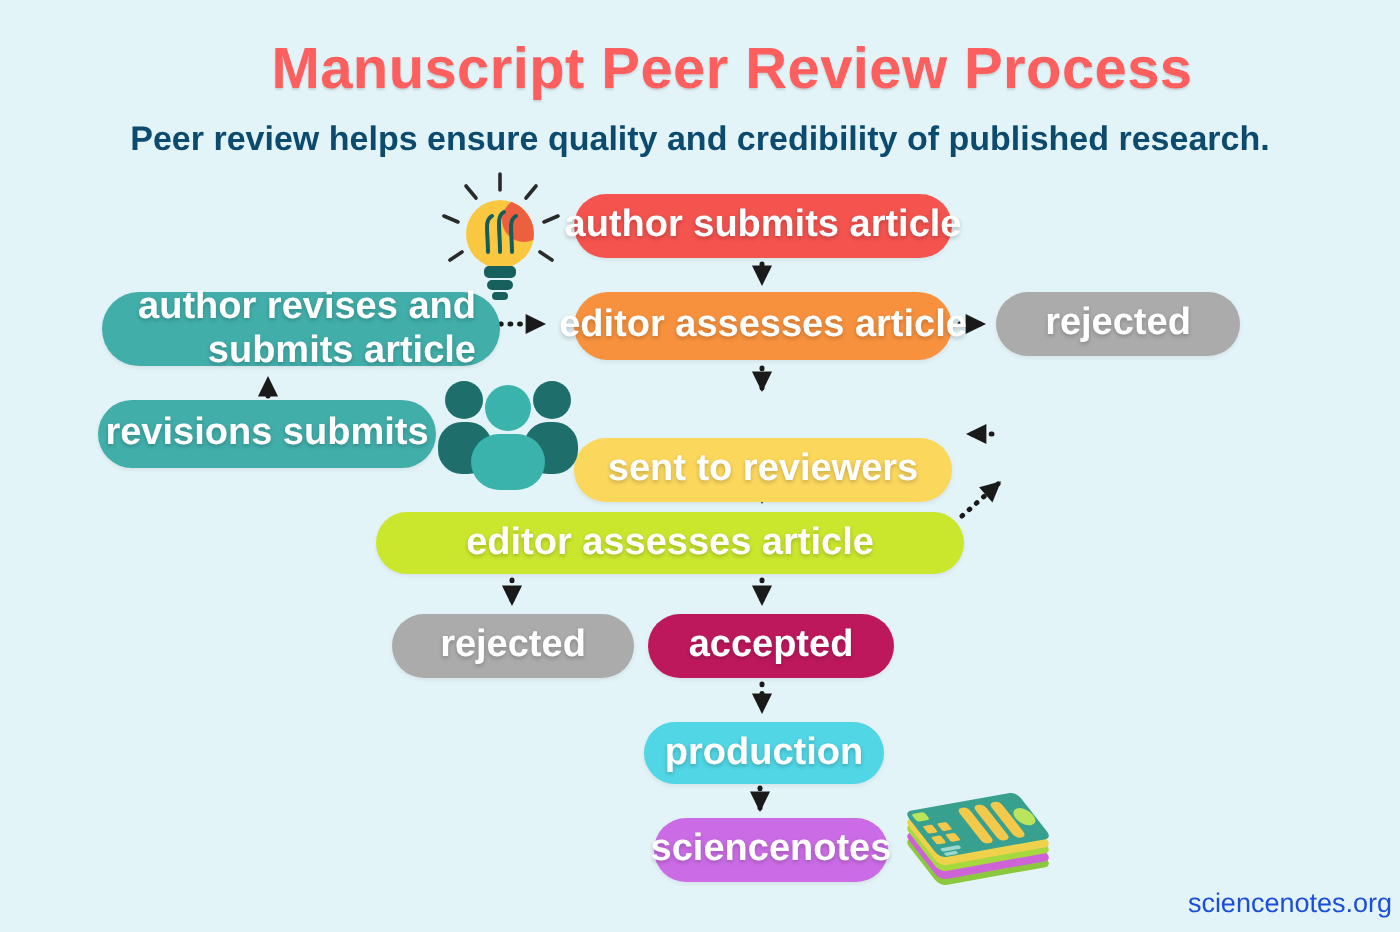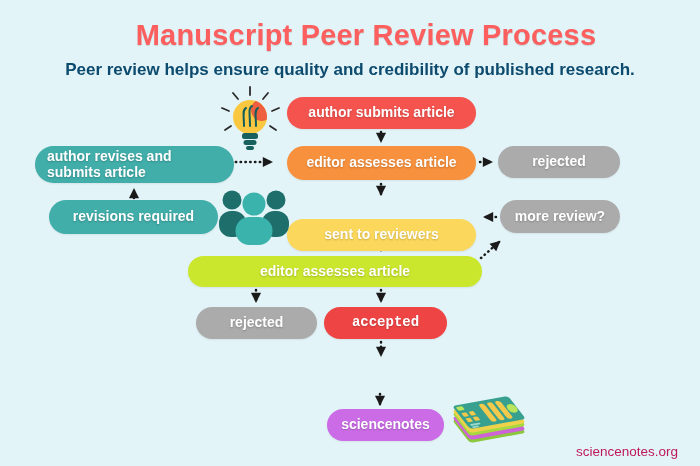--- a/index.html
+++ b/index.html
@@ -14,46 +14,46 @@
     text-shadow:0 1px 1px rgba(120,120,120,.25);
     margin-left:16px;
   }
   .subtitle{
     position:absolute;top:60px;left:0;width:700px;text-align:center;
     font-size:17px;font-weight:bold;color:#0c4a6e;
   }
   .pill{
     position:absolute;border-radius:999px;
     display:flex;align-items:center;justify-content:center;
-    color:#fff;font-weight:bold;font-size:14px;line-height:1.12;
-    text-align:left;white-space:nowrap;
+    color:#fff;font-weight:bold;font-size:19px;line-height:1.12;
+    text-align:right;white-space:nowrap;
     text-shadow:0 1px 2px rgba(0,0,0,.22);
     box-shadow:0 1px 2px rgba(0,0,0,.07);
   }
   .pill.wrap{white-space:normal;padding:0 12px;}
   #n1{left:287px;top:97px;width:189px;height:32px}
-  #n2{left:35px;top:146px;width:175px;height:37px}
+  #n2{left:51px;top:146px;width:175px;height:37px}
   #n3{left:287px;top:146px;width:189px;height:34px}
   #n4{left:498px;top:146px;width:122px;height:32px}
   #n5{left:49px;top:200px;width:169px;height:34px}
   #n6{left:287px;top:200px;width:189px;height:32px}
   #n7{left:500px;top:200px;width:120px;height:33px}
   #n8{left:188px;top:256px;width:294px;height:31px}
   #n9{left:196px;top:307px;width:121px;height:32px}
   #n10{left:324px;top:307px;width:123px;height:32px}
   #n11{left:322px;top:361px;width:120px;height:31px}
   #n12{left:327px;top:409px;width:117px;height:32px}
   .icon{position:absolute;}
   #lightbulb{left:219px;top:82px;}
   #people{left:219px;top:187px;}
   #books{left:444px;top:394px;}
   #arrows{position:absolute;left:0;top:0;}
   .footer{
-    position:absolute;right:22px;bottom:7px;
-    font-size:13.5px;color:#be185d;margin-top:20px;
+    position:absolute;right:4px;bottom:7px;
+    font-size:13.5px;color:#1d4ed8;margin-top:20px;
   }
 </style>
 </head>
 <body>
 
 <div id="canvas">
 
   <div class="title">Manuscript Peer Review Process</div>
   <div class="subtitle">Peer review helps ensure quality and credibility of published research.</div>
 
@@ -76,26 +76,26 @@
       <path d="M481,258 L499,242" marker-end="url(#ah)"></path>
       <path d="M381,342 L381,355" marker-end="url(#ah)"></path>
       <path d="M380,394 L380,404" marker-end="url(#ah)"></path>
     </g>
   </svg>
 
   <div id="n1" class="pill" style="background: rgb(244, 83, 78);">author submits article</div>
   <div id="n2" class="pill wrap" style="background: rgb(65, 174, 170);">author revises and submits article</div>
   <div id="n3" class="pill" style="background: rgb(247, 145, 61);">editor assesses article</div>
   <div id="n4" class="pill" style="background: rgb(171, 171, 171);">rejected</div>
-  <div id="n5" class="pill" style="background: rgb(65, 174, 170);">revisions required</div>
+  <div id="n5" class="pill" style="background: rgb(65, 174, 170);">revisions submits</div>
   <div id="n6" class="pill" style="background: rgb(251, 215, 92); margin-top: 19px;">sent to reviewers</div>
-  <div id="n7" class="pill" style="background: rgb(171, 171, 171);">more review?</div>
   <div id="n8" class="pill" style="background: rgb(203, 231, 45);">editor assesses article</div>
   <div id="n9" class="pill" style="background: rgb(171, 171, 171);">rejected</div>
-  <div id="n10" class="pill" style="background: #ef4444; font-family: Liberation Mono, monospace;">accepted</div>
+  <div id="n10" class="pill" style="background: #be185d;">accepted</div>
+  <div id="n11" class="pill" style="background: rgb(80, 214, 229);">production</div>
   <div id="n12" class="pill" style="background: rgb(203, 108, 230);">sciencenotes</div>
 
   <svg id="lightbulb" class="icon" width="64" height="78" viewBox="0 0 64 78">
     <g stroke="#2a2a2a" stroke-width="1.8" stroke-linecap="round">
       <line x1="31" y1="13" x2="31" y2="5"></line>
       <line x1="19" y1="17" x2="14" y2="11"></line>
       <line x1="44" y1="17" x2="49" y2="11"></line>
       <line x1="10" y1="29" x2="3" y2="26"></line>
       <line x1="53" y1="29" x2="60" y2="26"></line>
       <line x1="12" y1="44" x2="6" y2="48"></line>

